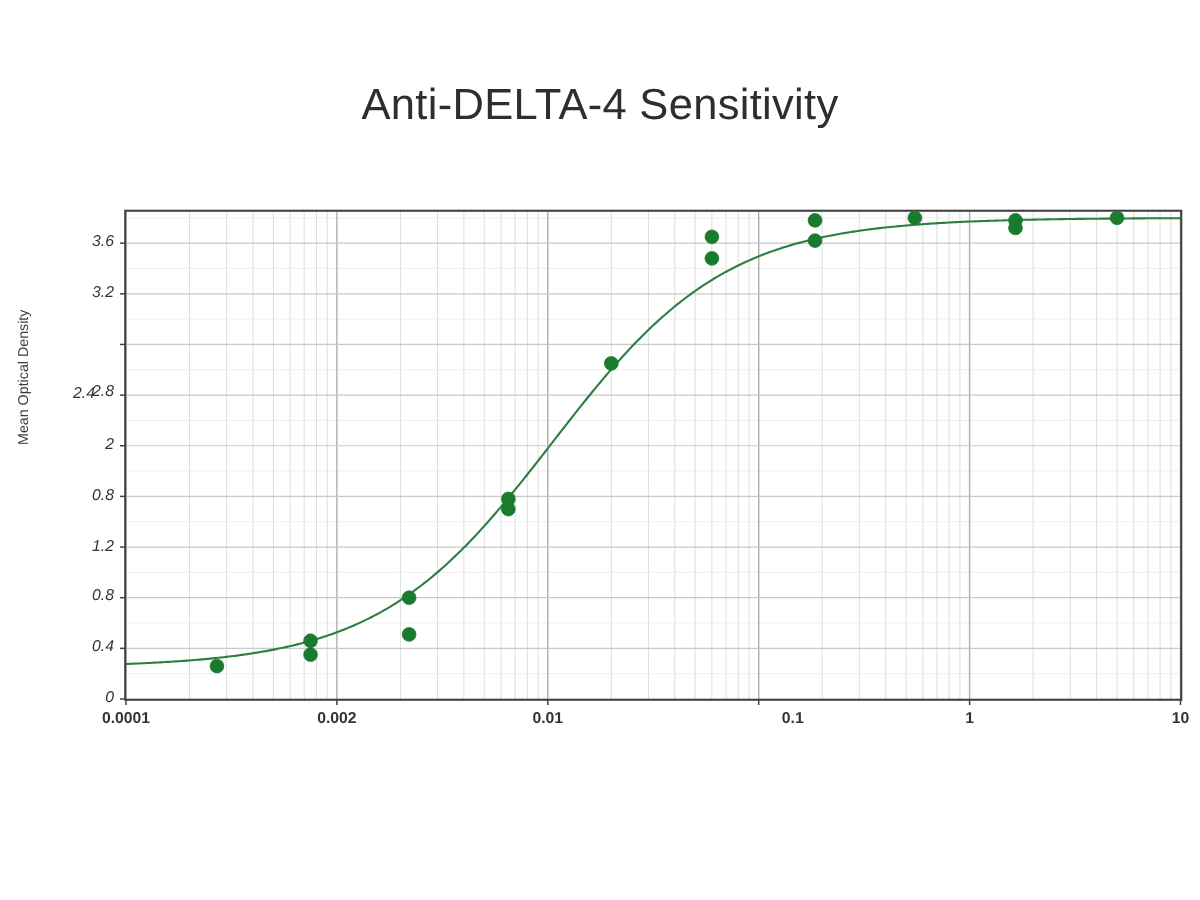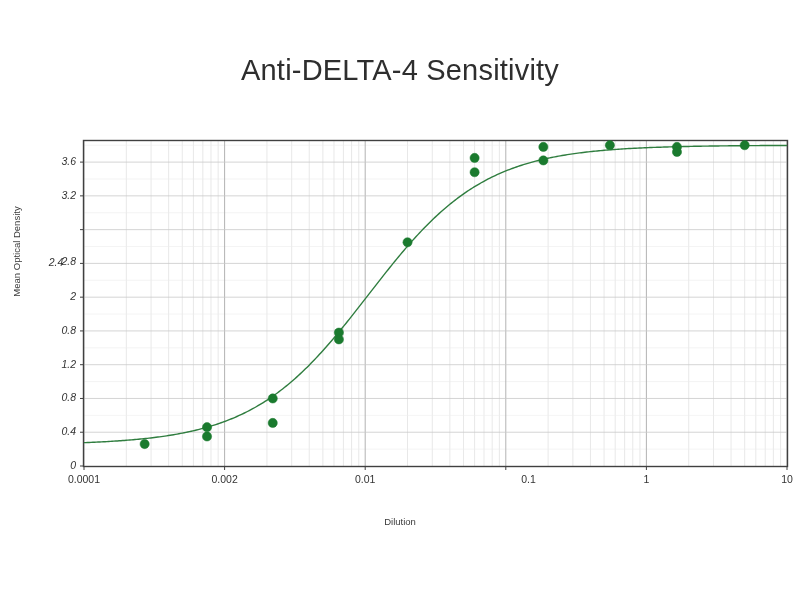--- a/index.html
+++ b/index.html
@@ -59,32 +59,32 @@
     color: #333333;
     width: 40px;
     font-style: italic;
   }
   .xtick {
     position: absolute;
     text-align: center;
     font-size: 10.5px;
     color: #333333;
     width: 60px;
+    font-weight: bold;
   }
   svg { display: block; }
 </style>
 </head>
 <body>
 
 <div id="figure">
 
   <div class="chart-title">Anti-DELTA-4 Sensitivity</div>
 
   <div class="ylabel">Mean Optical Density</div>
-  <div class="xlabel">Dilution</div>
 
   <svg id="plot" width="800" height="600" viewBox="0 0 800 600" xmlns="http://www.w3.org/2000/svg">
     <g id="grid-minor">
         <line x1="126.32481739035576" y1="141" x2="126.32481739035576" y2="466" stroke="#d9d9d9" stroke-width="0.6"></line>
         <line x1="151.08324841358456" y1="141" x2="151.08324841358456" y2="466" stroke="#d9d9d9" stroke-width="0.6"></line>
         <line x1="168.64963478071152" y1="141" x2="168.64963478071152" y2="466" stroke="#d9d9d9" stroke-width="0.6"></line>
         <line x1="182.27518260964422" y1="141" x2="182.27518260964422" y2="466" stroke="#d9d9d9" stroke-width="0.6"></line>
         <line x1="193.4080658039403" y1="141" x2="193.4080658039403" y2="466" stroke="#d9d9d9" stroke-width="0.6"></line>
         <line x1="202.82078442600454" y1="141" x2="202.82078442600454" y2="466" stroke="#d9d9d9" stroke-width="0.6"></line>
         <line x1="210.9744521710673" y1="141" x2="210.9744521710673" y2="466" stroke="#d9d9d9" stroke-width="0.6"></line>

